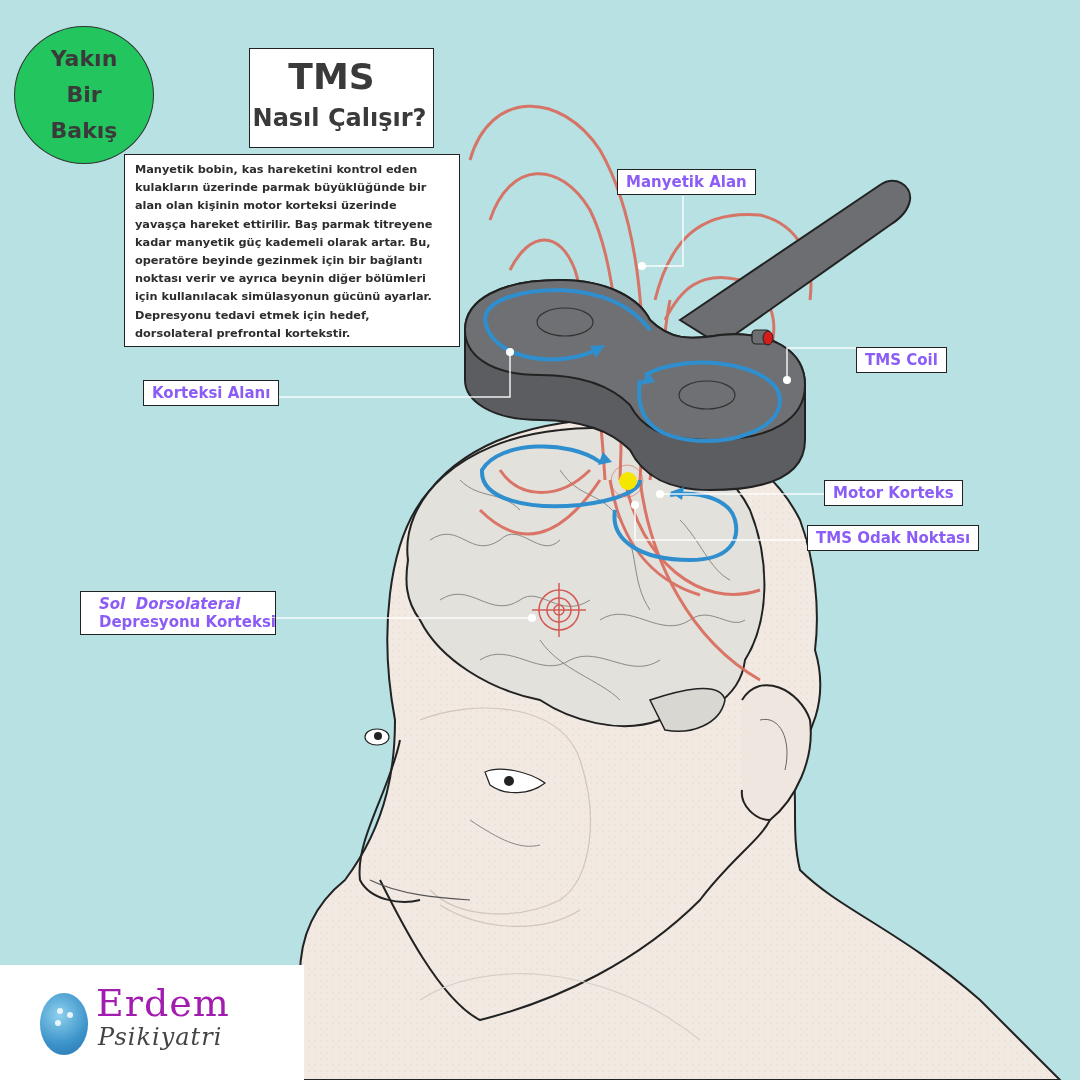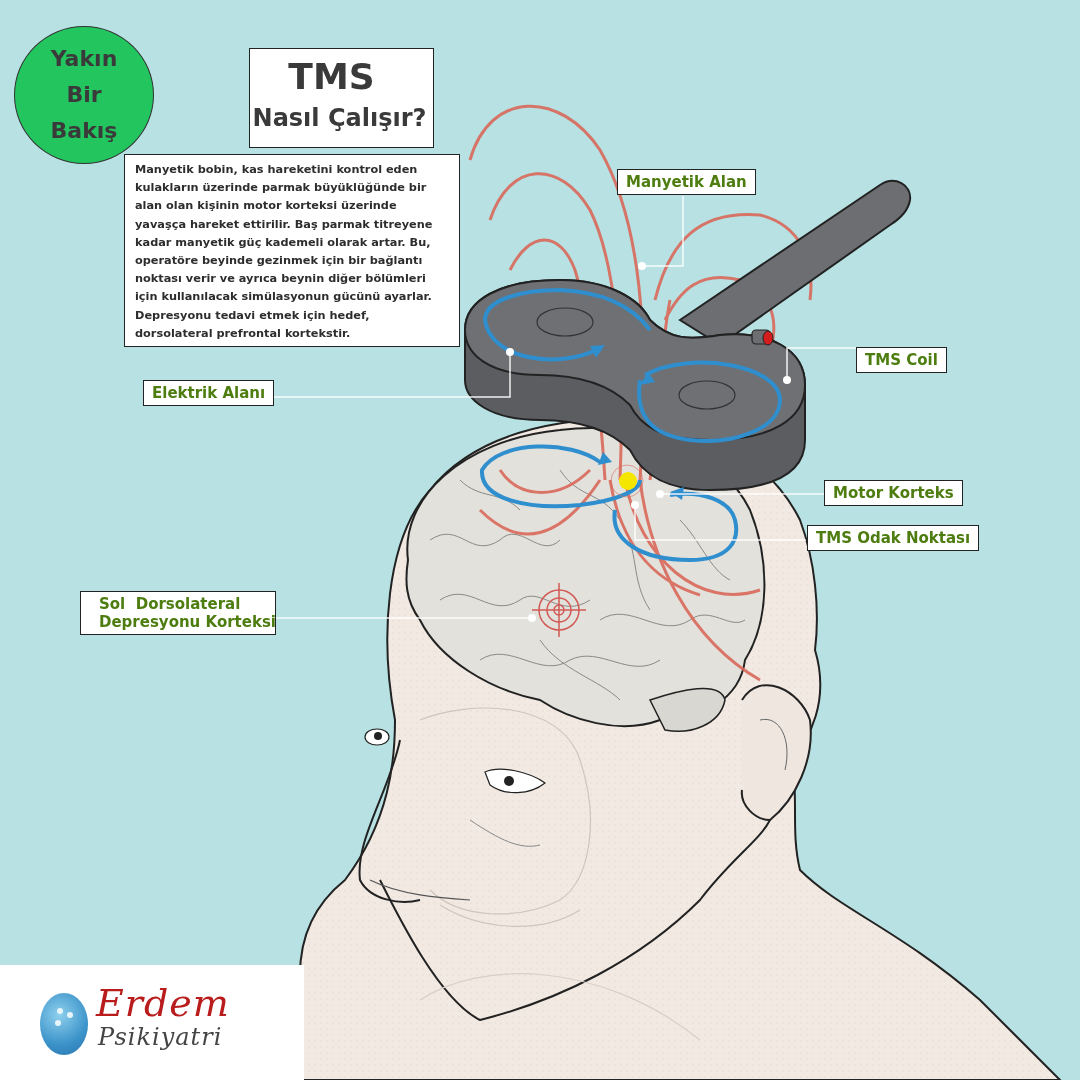--- a/index.html
+++ b/index.html
@@ -1,27 +1,27 @@
 <!DOCTYPE html>
 <html><head>
 <meta charset="utf-8">
 <style>
   html, body { margin:0; padding:0; }
   body { width:1080px; height:1080px; position:relative; overflow:hidden; background:#b7e1e2; font-family:"DejaVu Sans", sans-serif; }
   #art { position:absolute; left:0; top:0; width:1080px; height:1080px; }
-  .box { position:absolute; background:#fff; border:1.5px solid #222; color:#4d7c0f; font-family:"DejaVu Sans", sans-serif; font-weight:bold; box-sizing:border-box; }
+  .box { position:absolute; background:#fff; border:1.5px solid #222; color:#8b5cf6; font-family:"DejaVu Sans", sans-serif; font-weight:bold; box-sizing:border-box; }
   .label { font-size:15px; padding:3px 8px; white-space:nowrap; line-height:18px; }
   #circle-badge { position:absolute; left:14px; top:26px; width:138px; height:136px; border-radius:50%; background:#22c55e; border:1.5px solid #333; display:flex; flex-direction:column; align-items:center; justify-content:center; color:#3a3a3a; font-weight:bold; font-size:22px; line-height:36px; }
   #title-box { left:249px; top:48px; width:185px; height:100px; text-align:center; color:#3a3a3a; }
   #title-line1 { display:block; font-size:36px; line-height:44px; margin-top:6px; margin-left:-20px; }
   #title-line2 { display:block; font-size:24px; line-height:38px; text-align:center; padding-right:4px; }
   #desc-box { left:124px; top:154px; width:336px; height:193px; padding:6px 10px; font-size:11.3px; line-height:18.2px; font-weight:bold; color:#2d2d2d; }
   #logo-panel { position:absolute; left:0; top:965px; width:304px; height:115px; background:#fff; }
   #logo-mark { position:absolute; left:40px; top:28px; width:48px; height:62px; border-radius:50%; background:radial-gradient(circle at 40% 35%, #8fd0ee, #3b93c9 60%, #2a74ad); }
-  #logo-name { position:absolute; left:96px; top:16px; font-family:"DejaVu Serif", serif; font-style:italic; font-size:38px; color:#b91c1c; letter-spacing:1px; }
+  #logo-name { position:absolute; left:96px; top:16px; font-family:"DejaVu Serif", serif; font-size:38px; color:#a21caf; letter-spacing:1px; }
   #logo-sub { position:absolute; left:98px; top:58px; font-family:"DejaVu Serif", serif; font-style:italic; font-size:24px; color:#444; letter-spacing:1px; }
 </style>
 </head>
 <body>
 
 <svg id="art" viewBox="0 0 1080 1080" xmlns="http://www.w3.org/2000/svg">
   <defs>
     <pattern id="dots" width="6" height="6" patternUnits="userSpaceOnUse">
       <rect width="6" height="6" fill="#f1e9e2"></rect>
       <circle cx="3" cy="3" r="0.8" fill="#e6dcd3"></circle>
@@ -147,25 +147,25 @@
 
 <div id="title-box" class="box">
   <span id="title-line1">TMS</span>
   <span id="title-line2">Nasıl Çalışır?</span>
 </div>
 
 <div id="desc-box" class="box">Manyetik bobin, kas hareketini kontrol eden kulakların üzerinde parmak büyüklüğünde bir alan olan kişinin motor korteksi üzerinde yavaşça hareket ettirilir. Baş parmak titreyene kadar manyetik güç kademeli olarak artar. Bu, operatöre beyinde gezinmek için bir bağlantı noktası verir ve ayrıca beynin diğer bölümleri için kullanılacak simülasyonun gücünü ayarlar. Depresyonu tedavi etmek için hedef, dorsolateral prefrontal kortekstir.</div>
 
 <div class="box label" style="left:617px; top:169px;">Manyetik Alan</div>
 <div class="box label" style="left:856px; top:347px;">TMS Coil</div>
-<div class="box label" style="left:143px; top:380px;">Elektrik Alanı</div>
+<div class="box label" style="left:143px; top:380px;">Korteksi Alanı</div>
 <div class="box label" style="left:824px; top:480px;">Motor Korteks</div>
 <div class="box label" style="left:807px; top:525px;">TMS Odak Noktası</div>
 <div class="box label" style="left:80px; top:591px; width:196px; padding-left:18px;">
-  <div style="white-space:pre;">Sol  Dorsolateral</div>
+  <div style="white-space:pre;font-style:italic;">Sol  Dorsolateral</div>
   <div>Depresyonu Korteksi</div>
 </div>
 
 <div id="logo-panel">
   <div id="logo-mark">
     <svg width="48" height="62" viewBox="0 0 48 62">
       <g fill="#e8f6fc">
         <circle cx="20" cy="18" r="3"></circle>
           <circle cx="30" cy="22" r="3"></circle>
           <circle cx="18" cy="30" r="3"></circle>

